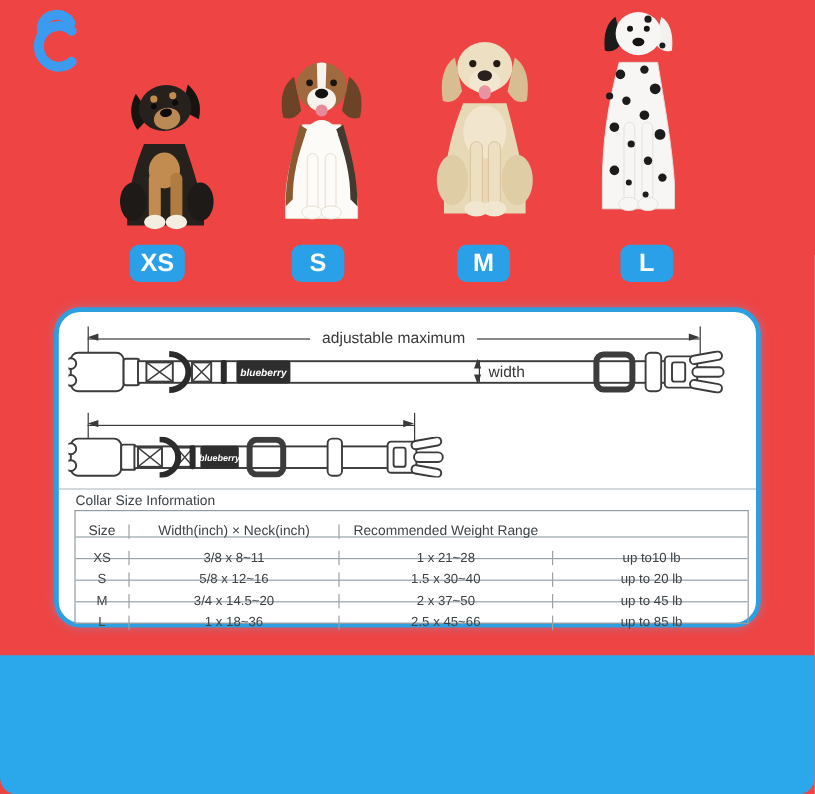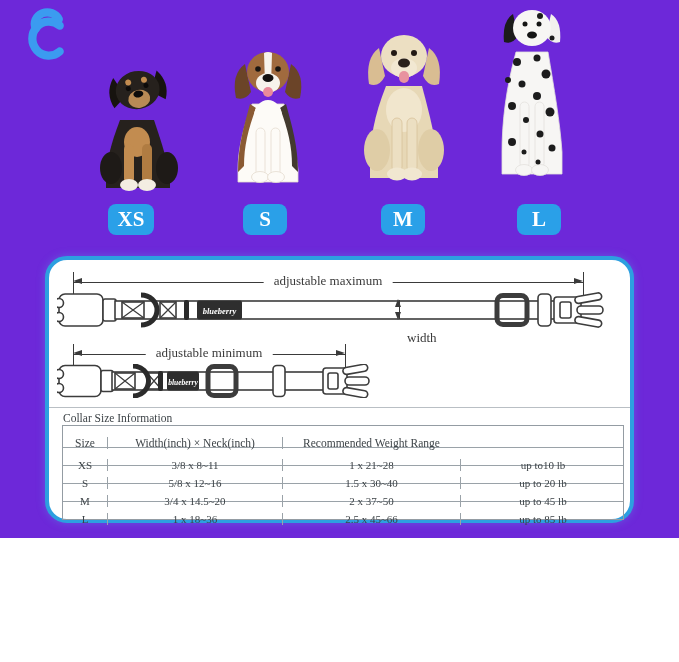--- a/index.html
+++ b/index.html
@@ -1,17 +1,17 @@
 <!DOCTYPE html>
 <html><head>
 <meta charset="utf-8">
 <style>
   * { margin:0; padding:0; box-sizing:border-box; }
   body { background:#fff; font-family:"Liberation Sans", sans-serif; }
-  .stage { position:relative; width:679px; height:538px; background:#6d28d9; overflow:hidden;font-family:Liberation Serif, serif; }
+  .stage { position:relative; width:679px; height:662px; background:#ef4444; overflow:hidden; }
 
   
   .logo { position:absolute; left:22px; top:6px; }
 
   
   .dog { position:absolute; }
 
   
   .badge { position:absolute; top:204px; height:31px; border-radius:8px;
            background:#2aa0e8; color:#fff; font-weight:bold; font-size:21px;
@@ -33,21 +33,21 @@
   .dim-tick { position:absolute; width:0; border-left:1.5px solid #3a3a3a; }
   .dim-label { position:absolute; transform:translate(-50%,-55%); background:#fff;
     padding:0 10px; font-size:13px; color:#3a3a3a; white-space:nowrap; }
   .dim-v { position:absolute; width:0; border-left:1.5px solid #3a3a3a; }
   .dim-v::before { content:""; position:absolute; left:-5px; top:-1px;
     border-left:3.5px solid transparent; border-right:3.5px solid transparent;
     border-bottom:8px solid #3a3a3a; }
   .dim-v::after { content:""; position:absolute; left:-5px; bottom:-1px;
     border-left:3.5px solid transparent; border-right:3.5px solid transparent;
     border-top:8px solid #3a3a3a; }
-  .width-label { position:absolute; font-size:13px; color:#3a3a3a;margin-top:28px; }
+  .width-label { position:absolute; font-size:13px; color:#3a3a3a; }
 
   .collar { position:absolute; }
 
   .box-sep { position:absolute; left:0; width:581px; border-top:1px solid #b9bfc4; }
   .table-title { position:absolute; left:14px; top:152px; font-size:11.5px; color:#3d4347; }
 
   
   .size-table { position:absolute; left:13px; top:165px; width:562px;
     border:1px solid #949ca3; font-size:11px; color:#3d4347; }
   .tr { display:grid; grid-template-columns:44px 175px 178px 165px; height:18px;
@@ -209,21 +209,20 @@
       </g>
       <text x="162.5" y="21.5" font-size="8.5" font-style="italic" font-weight="bold" fill="#fff" text-anchor="middle">blueberry</text>
     </svg>
 
     <div class="dim-v" style="left:350px; top:40px; height:19px;"></div>
     <div class="width-label" style="left:358px; top:42px;">width</div>
 
     <div class="dim-tick" style="left:24px; top:84px; height:26px;"></div>
     <div class="dim-tick" style="left:296px; top:84px; height:26px;"></div>
     <div class="dim-h" style="left:24px; top:94px; width:272px;"></div>
-    <div class="dim-label" style="left:160px; top:94px;">adjustable minimum</div>
 
     <svg class="collar" style="left:8px; top:104px;" width="320" height="34" viewBox="0 0 320 34">
       <g stroke="#3c3c3c" stroke-width="1.6" fill="#fff">
         <rect x="2" y="1.5" width="42" height="31" rx="6"></rect>
         <circle cx="2" cy="10" r="4.5"></circle>
         <circle cx="2" cy="24" r="4.5"></circle>
         <rect x="44" y="6.5" width="12" height="21" rx="2"></rect>
         <rect x="55" y="8" width="230" height="18"></rect>
         <rect x="58" y="9" width="20" height="16"></rect>
         <path d="M58,9 L78,25 M58,25 L78,9" fill="none" stroke-width="1.2"></path>

